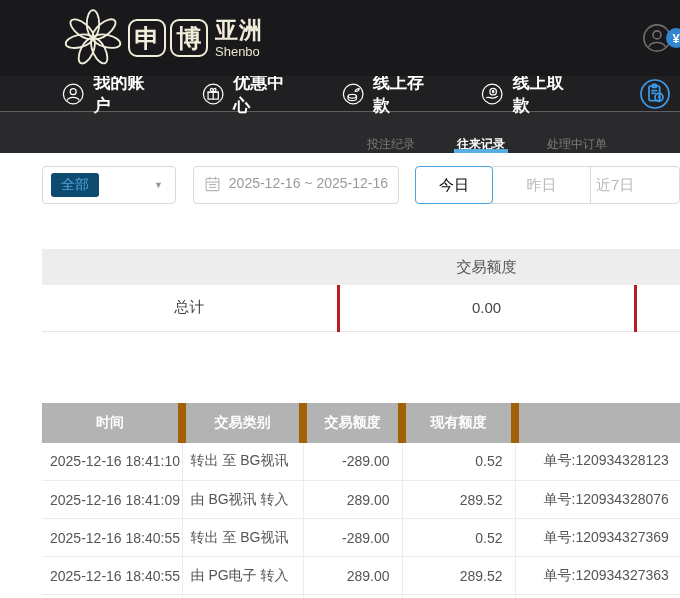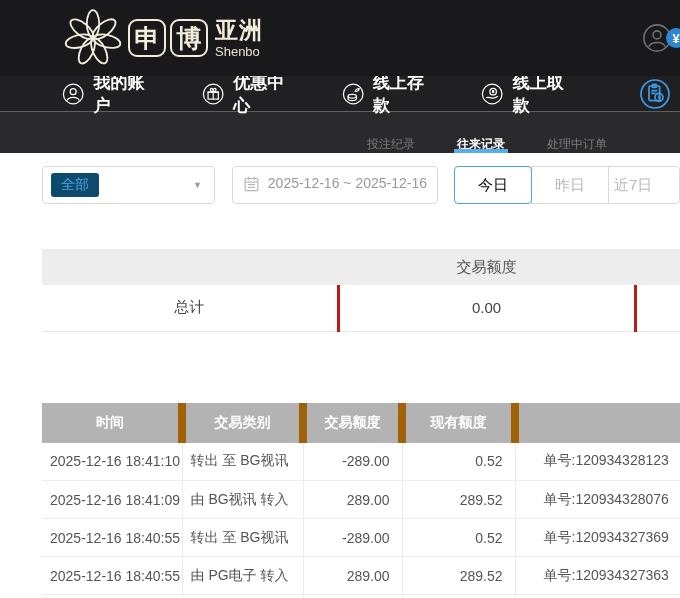--- a/index.html
+++ b/index.html
@@ -69,22 +69,22 @@
   }
   .cal-icon { width:17px; height:17px; color:#b5b5b5; margin-right:8px; flex:none; }
   .date-text { font-size:14px; color:#9a9a9a; white-space:nowrap; }
   .btn-group { display:flex; margin-left:16px; }
   .range-btn {
     height:38px; background:#fff; border:1px solid #d9d9d9; font-size:15px;
     color:#b9b9b9; cursor:pointer; font-family:inherit;
     display:flex; align-items:center; justify-content:center;
   }
   .range-btn.first { width:78px; border-radius:4px 0 0 4px; }
-  .range-btn.mid { width:78px; margin-left:-1px; }
-  .range-btn.last { width:72px; margin-left:-1px; justify-content:flex-start; padding-left:5px; border-radius:0 4px 4px 0; }
+  .range-btn.mid { width:99px; margin-left:-1px; }
+  .range-btn.last { width:90px; margin-left:-1px; justify-content:flex-start; padding-left:5px; border-radius:0 4px 4px 0; }
   .range-btn.active { border:1px solid #4da3e0; color:#000000; z-index:2; border-radius:4px; }
   
   .summary-wrap { margin:45px 0 0 42px; }
   table.summary { border-collapse:collapse; table-layout:fixed; width:950px; }
   table.summary th {
     height:36px; background:#ededed; font-weight:normal; font-size:15px; color:#555;
   }
   table.summary td {
     height:46px; text-align:center; font-size:15px; color:#444;
     border-bottom:1px solid #e6e6e6;

